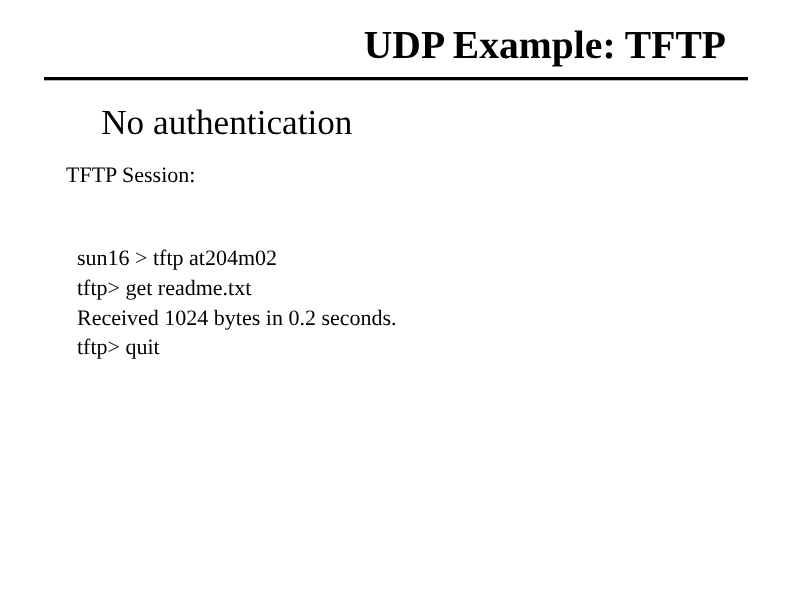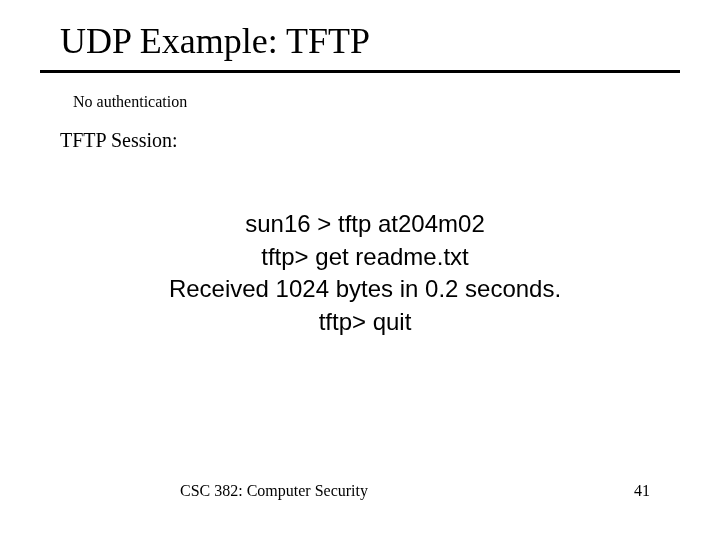--- a/index.html
+++ b/index.html
@@ -16,52 +16,51 @@
       position: relative;
     }
     .slide {
       width: 100%;
       height: 100%;
       padding: 20px 60px 40px 60px;
       position: relative;
     }
     .title {
       font-size: 36px;
-      font-weight: normal;
-      text-align: left;
+      font-weight: bold;
+      text-align: right;
       margin-bottom: 8px;
     }
     .title-rule {
       border: none;
       border-top: 3px solid #000000;
       margin: 0 -20px 20px -20px;
     }
     .heading {
       font-size: 28px;
       font-weight: normal;
       margin-bottom: 6px;
     }
     .sub {
-      font-size: 16px;
+      font-size: 32px;
       font-weight: normal;
-      margin-left: 13px;
+      margin-left: 32px;
       margin-bottom: 18px;
     }
     .heading2 {
       font-size: 20px;
       font-weight: normal;
       margin-bottom: 24px;
     }
     .session {
-      font-family: Liberation Sans, sans-serif;
-      font-size: 24px;
+      font-family: Liberation Serif, serif;
+      font-size: 20px;
       line-height: 1.35;
       margin-left: 10px;
       white-space: pre;
-      text-align: center;
     }
     .footer {
       position: absolute;
       bottom: 40px;
       left: 0;
       width: 100%;
       display: flex;
       justify-content: space-between;
       padding: 0 70px 0 180px;
       font-size: 16px;
@@ -74,17 +73,13 @@
   <h1 class="title">UDP Example: TFTP</h1>
   <hr class="title-rule">
   <div class="sub">No authentication</div>
   <div class="heading2">TFTP Session:</div>
   <div class="session">
 <span>sun16 &gt; tftp at204m02</span>
 <span>tftp&gt; get readme.txt</span>
 <span>Received 1024 bytes in 0.2 seconds.</span>
 <span>tftp&gt; quit</span>
 </div>
-  <div class="footer">
-    <span>CSC 382: Computer Security</span>
-    <span>41</span>
-  </div>
 </div>
 
 </body></html>

